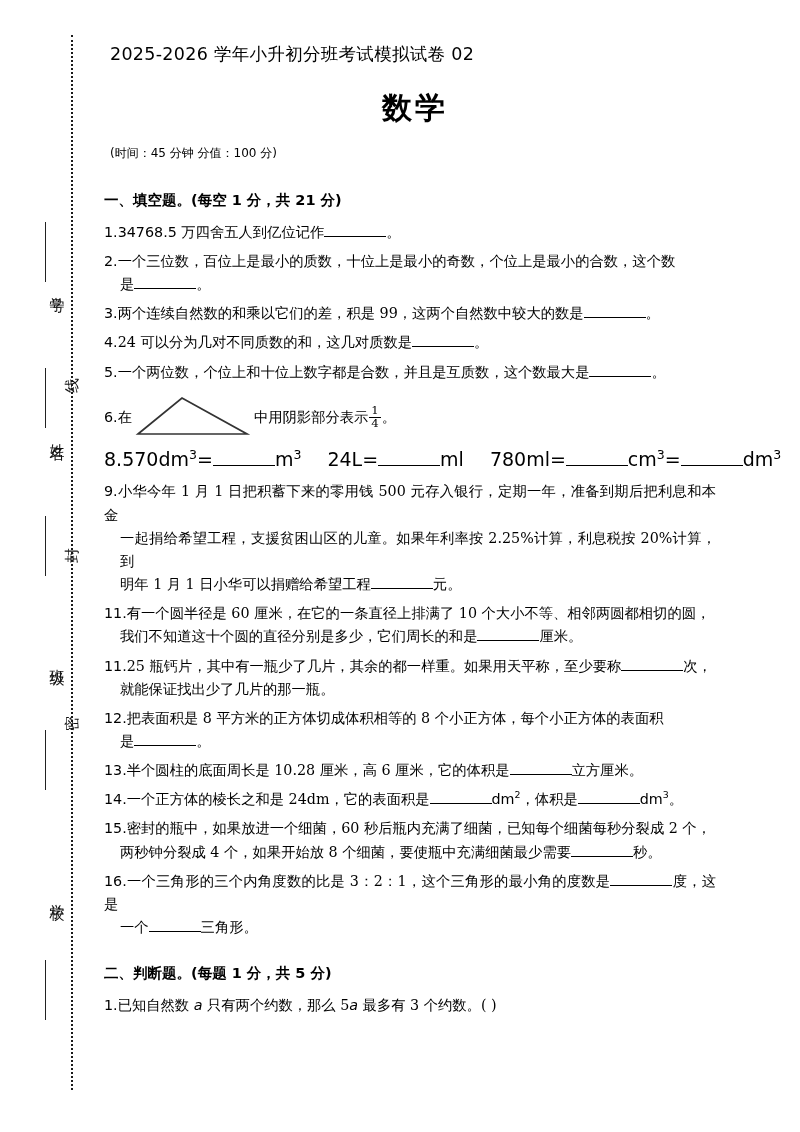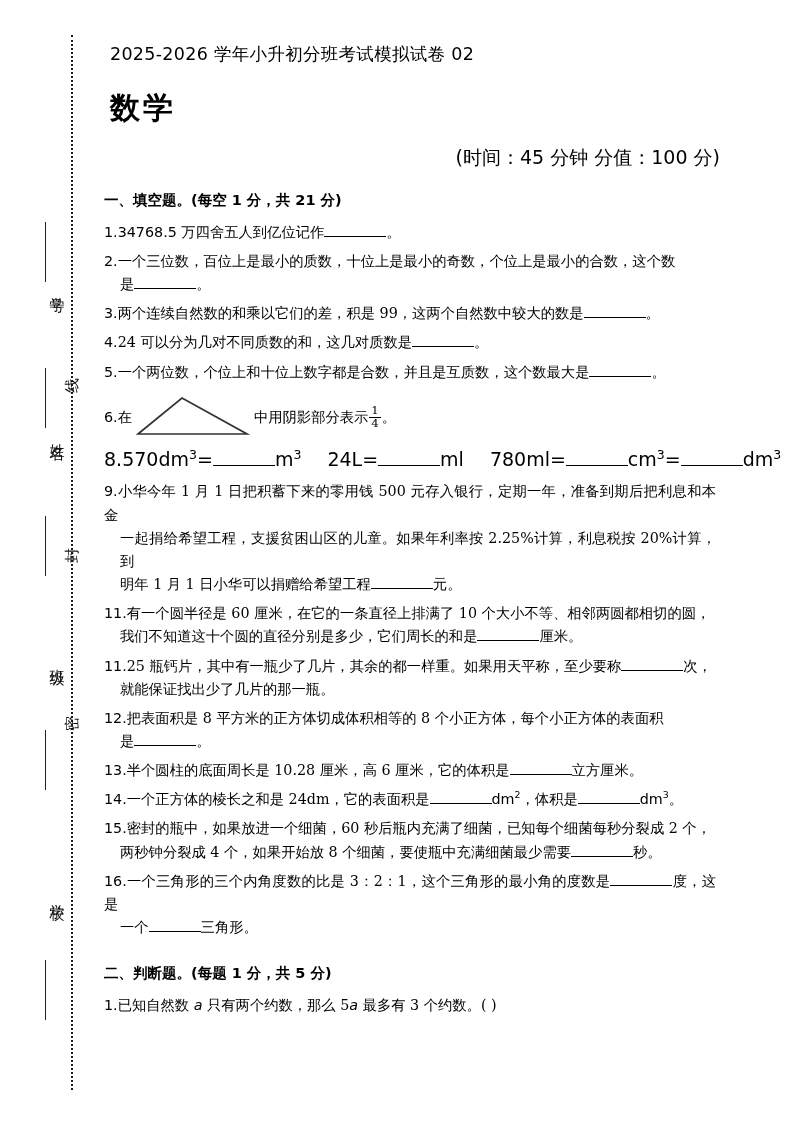--- a/index.html
+++ b/index.html
@@ -69,33 +69,34 @@
     font-family: "DejaVu Sans", "Liberation Sans", sans-serif;
     font-weight: normal;
     font-size: 17.5px;
     letter-spacing: 0.3px;
   }
   .doc-subject {
     position: absolute;
     left: 110px;
     top: 88px;
     width: 610px;
+    text-align: center;
     font-family: Liberation Serif, serif;
     font-weight: bold;
     font-size: 30px;
     letter-spacing: 3px;
   }
   .doc-meta {
     position: absolute;
     left: 110px;
     top: 145px;
     width: 610px;
-    text-align: right;
-    font-family: "DejaVu Sans", "Liberation Sans", sans-serif;
-    font-size: 19px;
+    text-align: left;
+    font-family: "DejaVu Sans", "Liberation Sans", sans-serif;
+    font-size: 12px;
   }
 
   
   .content {
     position: absolute;
     left: 104px;
     top: 190px;
     width: 612px;
   }
   .sec-head {

